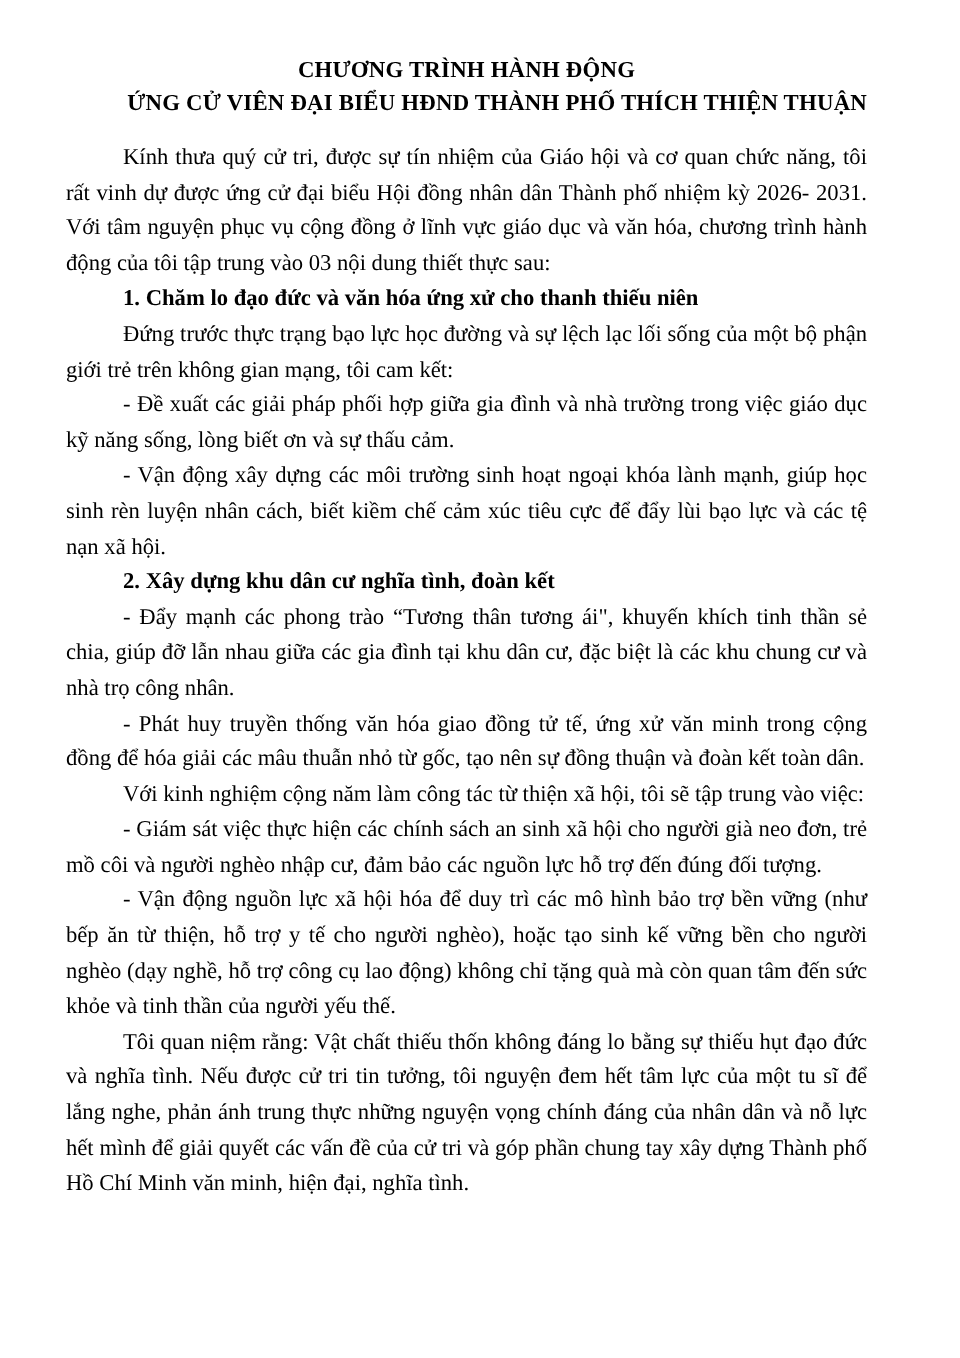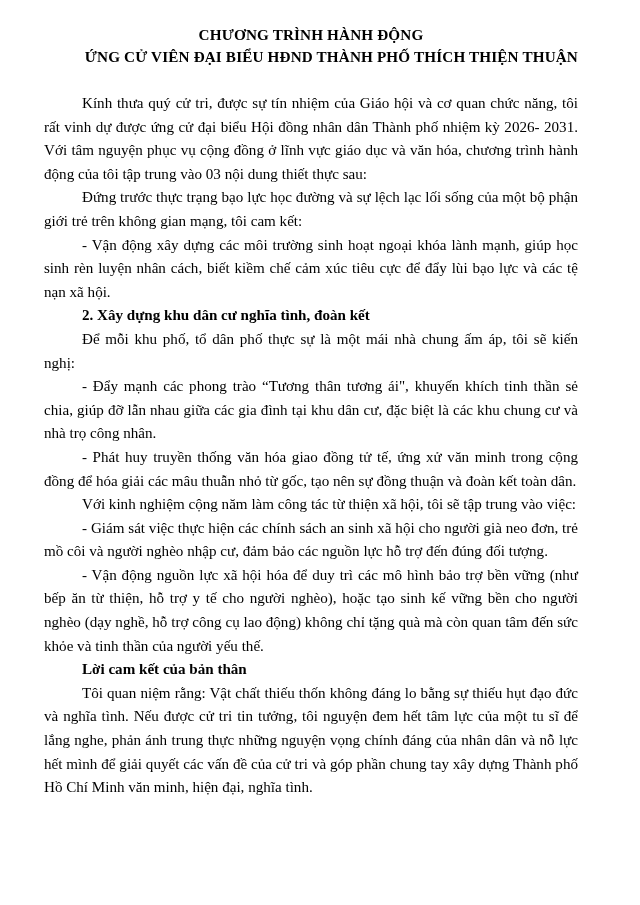--- a/index.html
+++ b/index.html
@@ -13,36 +13,36 @@
     height: 905px;
     overflow: hidden;
     font-family: "Liberation Serif", "DejaVu Serif", serif;
     color: #000000;
     -webkit-font-smoothing: antialiased;
   }
   .page {
     width: 626px;
     height: 905px;
     box-sizing: border-box;
-    padding: 24px 48px 0 44px;
+    padding: 36px 48px 0 44px;
     position: relative;
   }
   .doc-title {
     text-align: center;
     font-weight: bold;
     font-size: 15.2px;
     line-height: 22px;
     letter-spacing: 0.15px;
     margin: 0;
     padding: 0;
   }
   .doc-title .line1 { display: block; }
   .doc-title .line2 { display: block; text-align: right; }
   .body-block {
-    margin-top: 24px;
+    margin-top: 14px;
   }
   p {
     margin: 0;
     padding: 0;
     font-size: 15.1px;
     line-height: 23.6px;
     text-align: justify;
     text-justify: inter-word;
     text-indent: 38px;
   }
@@ -59,29 +59,29 @@
 
   <div class="doc-title">
     <span class="line1">CHƯƠNG TRÌNH HÀNH ĐỘNG</span>
     <span class="line2">ỨNG CỬ VIÊN ĐẠI BIỂU HĐND THÀNH PHỐ THÍCH THIỆN THUẬN</span>
   </div>
 
   <div class="body-block">
 
     <p>Kính thưa quý cử tri, được sự tín nhiệm của Giáo hội và cơ quan chức năng, tôi rất vinh dự được ứng cử đại biểu Hội đồng nhân dân Thành phố nhiệm kỳ 2026- 2031. Với tâm nguyện phục vụ cộng đồng ở lĩnh vực giáo dục và văn hóa, chương trình hành động của tôi tập trung vào 03 nội dung thiết thực sau:</p>
 
+    <p class="heading">1. Chăm lo đạo đức và văn hóa ứng xử cho thanh thiếu niên</p>
     <p>Đứng trước thực trạng bạo lực học đường và sự lệch lạc lối sống của một bộ phận giới trẻ trên không gian mạng, tôi cam kết:</p>
+    <p>- Đề xuất các giải pháp phối hợp giữa gia đình và nhà trường trong việc giáo dục kỹ năng sống, lòng biết ơn và sự thấu cảm.</p>
     <p>- Vận động xây dựng các môi trường sinh hoạt ngoại khóa lành mạnh, giúp học sinh rèn luyện nhân cách, biết kiềm chế cảm xúc tiêu cực để đẩy lùi bạo lực và các tệ nạn xã hội.</p>
 
     <p class="heading">2. Xây dựng khu dân cư nghĩa tình, đoàn kết</p>
-    <p>Để mỗi khu phố, tổ dân phố thực sự là một mái nhà chung ấm áp, tôi sẽ kiến nghị:</p>
     <p>- Đẩy mạnh các phong trào “Tương thân tương ái", khuyến khích tinh thần sẻ chia, giúp đỡ lẫn nhau giữa các gia đình tại khu dân cư, đặc biệt là các khu chung cư và nhà trọ công nhân.</p>
     <p>- Phát huy truyền thống văn hóa giao đồng tử tế, ứng xử văn minh trong cộng đồng để hóa giải các mâu thuẫn nhỏ từ gốc, tạo nên sự đồng thuận và đoàn kết toàn dân.</p>
 
     <p>Với kinh nghiệm cộng năm làm công tác từ thiện xã hội, tôi sẽ tập trung vào việc:</p>
     <p>- Giám sát việc thực hiện các chính sách an sinh xã hội cho người già neo đơn, trẻ mồ côi và người nghèo nhập cư, đảm bảo các nguồn lực hỗ trợ đến đúng đối tượng.</p>
     <p>- Vận động nguồn lực xã hội hóa để duy trì các mô hình bảo trợ bền vững (như bếp ăn từ thiện, hỗ trợ y tế cho người nghèo), hoặc tạo sinh kế vững bền cho người nghèo (dạy nghề, hỗ trợ công cụ lao động) không chỉ tặng quà mà còn quan tâm đến sức khỏe và tinh thần của người yếu thế.</p>
 
-    <p class="heading">Lời cam kết của bản thân</p>
     <p>Tôi quan niệm rằng: Vật chất thiếu thốn không đáng lo bằng sự thiếu hụt đạo đức và nghĩa tình. Nếu được cử tri tin tưởng, tôi nguyện đem hết tâm lực của một tu sĩ để lắng nghe, phản ánh trung thực những nguyện vọng chính đáng của nhân dân và nỗ lực hết mình để giải quyết các vấn đề của cử tri và góp phần chung tay xây dựng Thành phố Hồ Chí Minh văn minh, hiện đại, nghĩa tình.</p>
 
   </div>
 </div>
 
 </body></html>

